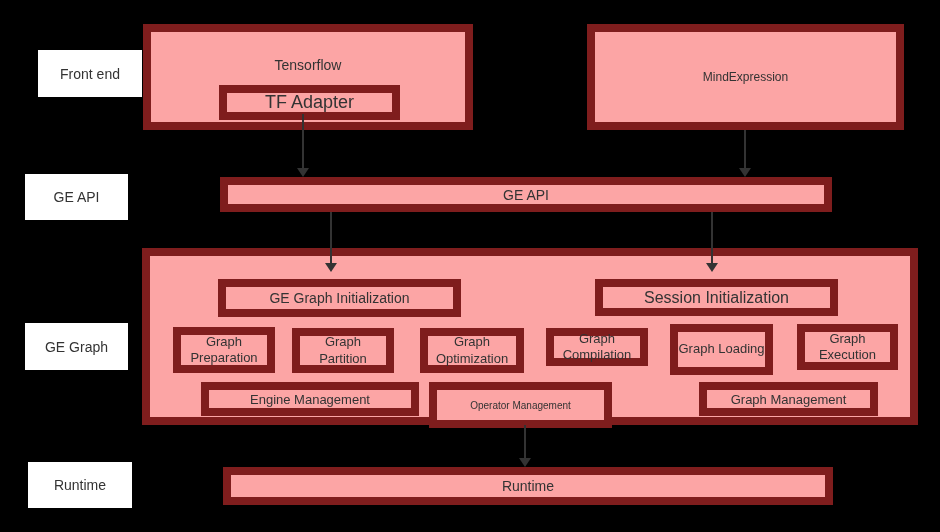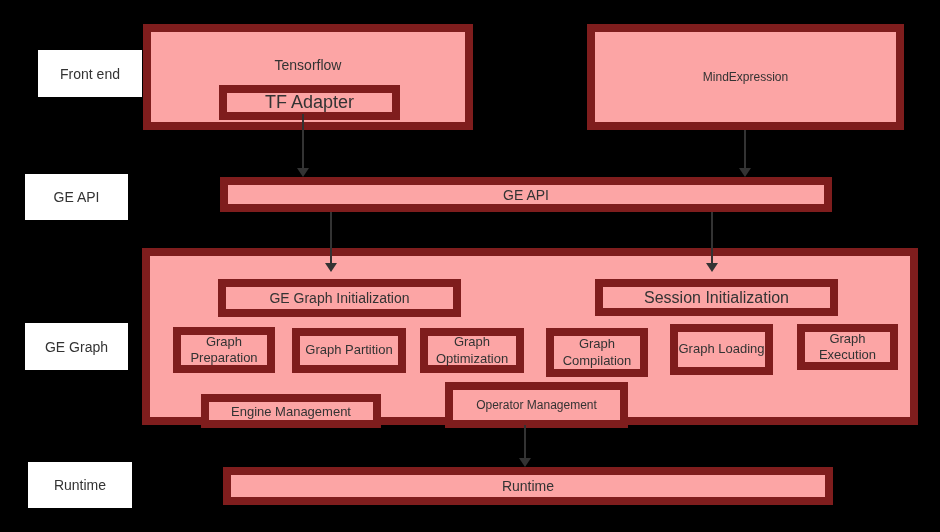--- a/index.html
+++ b/index.html
@@ -48,28 +48,29 @@
   <div class="box center-text" style="left:587px;top:24px;width:317px;height:106px;font-size:12px;">MindExpression</div>
 
   <div class="box center-text" style="left:220px;top:177px;width:612px;height:35px;font-size:14px;">GE API</div>
 
   <div class="box" style="left:142px;top:248px;width:776px;height:177px;">
 
     <div class="box center-text" style="left:68px;top:23px;width:243px;height:38px;font-size:14px;">GE Graph Initialization</div>
     <div class="box center-text" style="left:445px;top:23px;width:243px;height:37px;font-size:16px;">Session Initialization</div>
 
     <div class="box center-text small-box" style="left:23px;top:71px;width:102px;height:46px;">Graph Preparation</div>
-    <div class="box center-text small-box" style="left:142px;top:72px;width:114px;height:45px;">Graph Partition</div>
+    <div class="box center-text small-box" style="left:142px;top:72px;width:102px;height:45px;">Graph Partition</div>
     <div class="box center-text small-box" style="left:270px;top:72px;width:104px;height:45px;">Graph Optimization</div>
-    <div class="box center-text small-box" style="left:396px;top:72px;width:102px;height:49px;">Graph Compilation</div>
+    <div class="box center-text small-box" style="left:396px;top:72px;width:102px;height:38px;">Graph Compilation</div>
     <div class="box center-text small-box" style="left:520px;top:68px;width:103px;height:51px;">Graph Loading</div>
     <div class="box center-text small-box" style="left:647px;top:68px;width:101px;height:46px;">Graph Execution</div>
 
-    <div class="box center-text" style="left:51px;top:126px;width:180px;height:34px;font-size:13px;margin-top:12px;">Engine Management</div>
-    <div class="box center-text" style="left:295px;top:126px;width:183px;height:46px;font-size:12px;">Operator Management</div>
+    <div class="box center-text" style="left:51px;top:126px;width:218px;height:34px;font-size:13px;">Engine Management</div>
+    <div class="box center-text" style="left:279px;top:126px;width:183px;height:46px;font-size:10px;">Operator Management</div>
+    <div class="box center-text" style="left:549px;top:126px;width:179px;height:34px;font-size:13px;">Graph Management</div>
   </div>
 
   <div class="box center-text" style="left:223px;top:467px;width:610px;height:38px;font-size:14px;">Runtime</div>
 
   <div class="arrow" style="left:302px;top:114px;height:54px;"></div>
   <div class="arrow" style="left:744px;top:130px;height:38px;"></div>
   <div class="arrow" style="left:330px;top:212px;height:51px;"></div>
   <div class="arrow" style="left:711px;top:212px;height:51px;"></div>
   <div class="arrow" style="left:524px;top:425px;height:33px;"></div>
 

